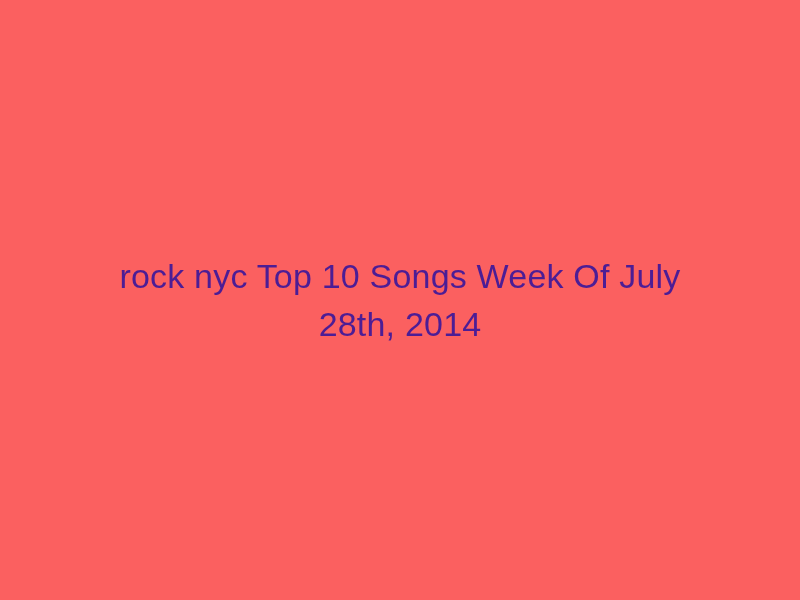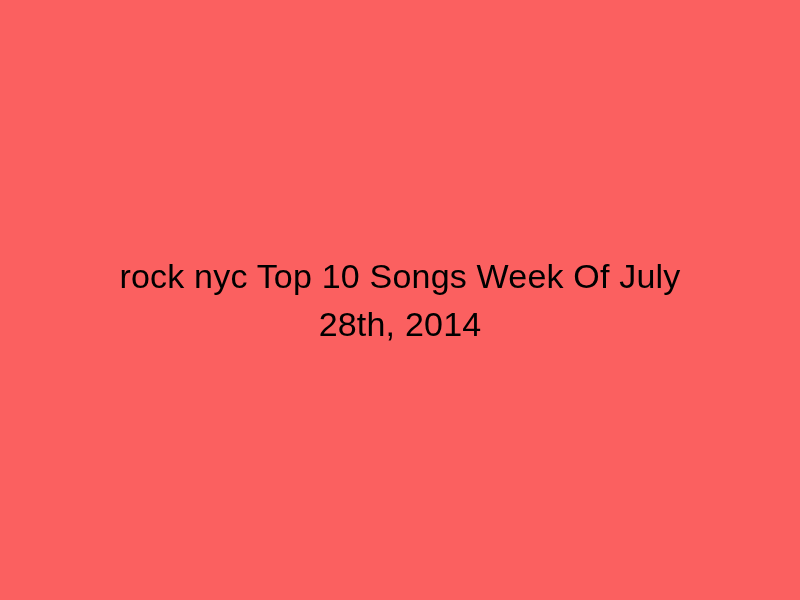--- a/index.html
+++ b/index.html
@@ -49,17 +49,17 @@
     word-wrap: break-word;
   }
 </style>
 </head>
 <body>
 
 <div id="placeholder-card" style="background-color: rgb(251, 96, 96);">
 
   <div id="title-block">
 
-    <h1 id="card-title" style="color: #000000;">rock nyc Top 10 Songs Week Of July 28th, 2014</h1>
+    <h1 id="card-title" style="color: #4c1d95;">rock nyc Top 10 Songs Week Of July 28th, 2014</h1>
 
   </div>
 
 </div>
 
 </body></html>

